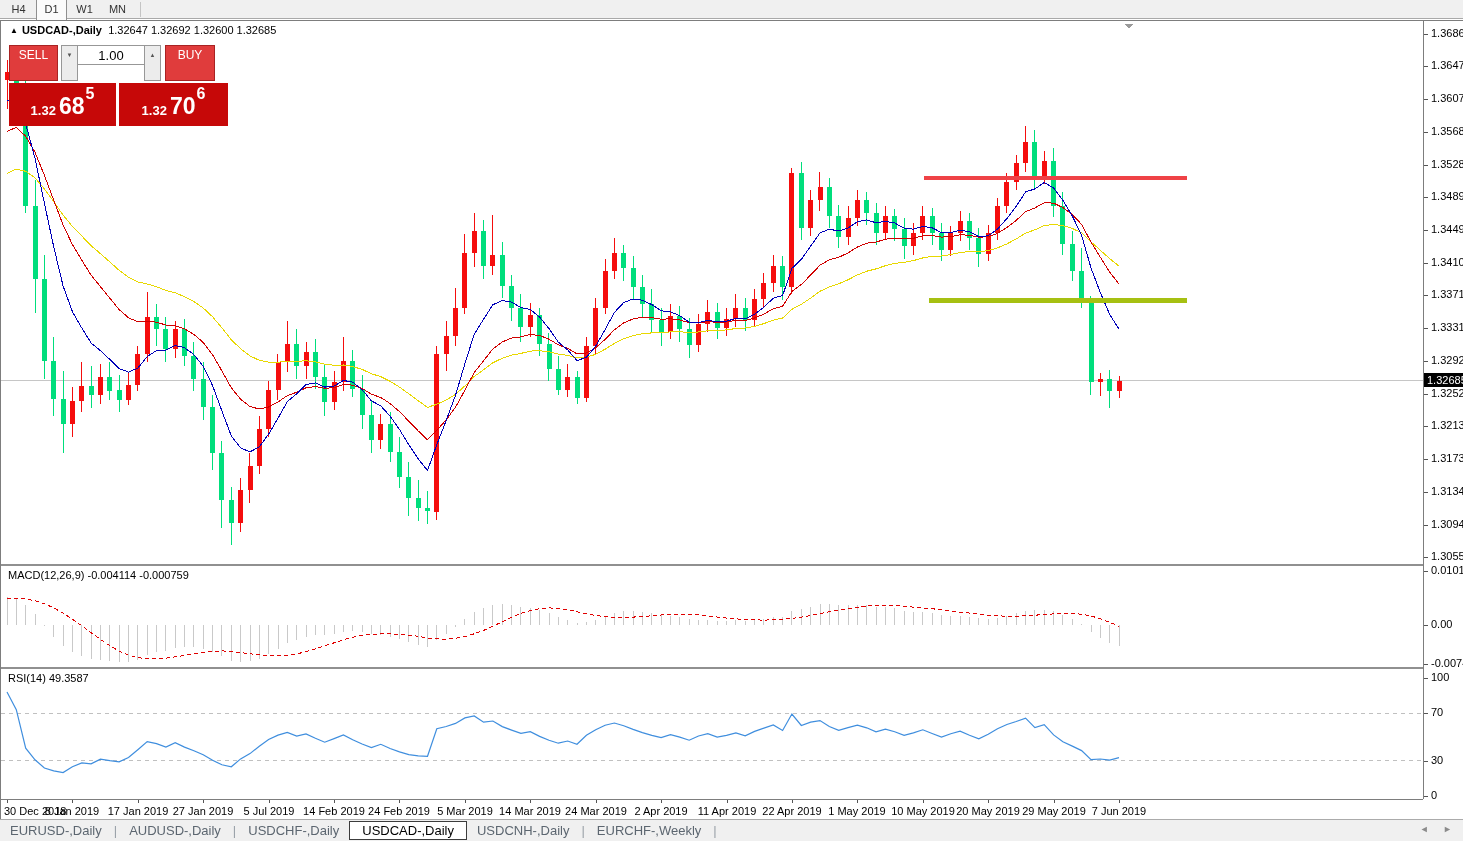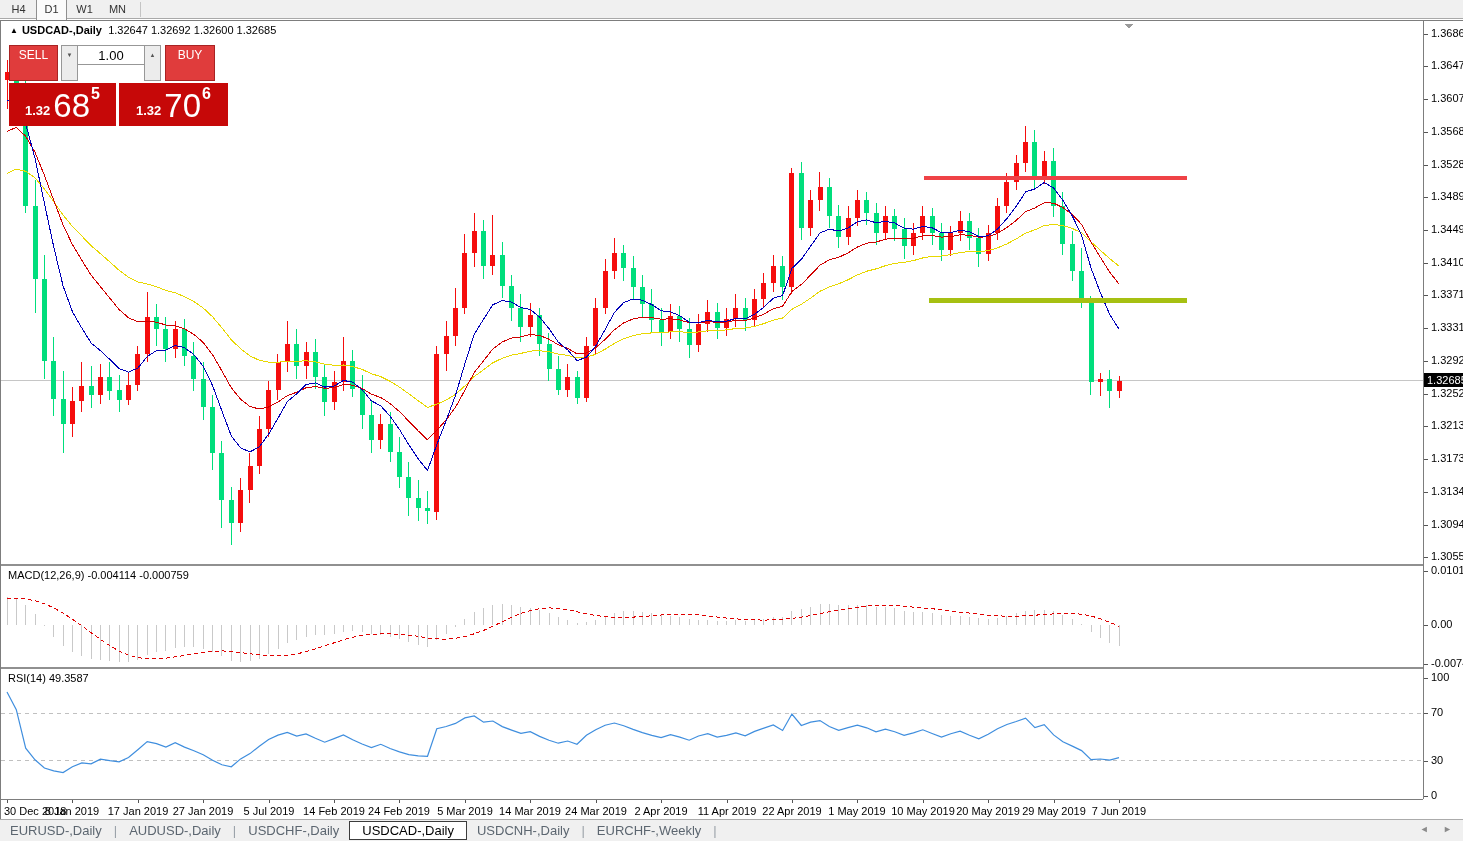--- a/index.html
+++ b/index.html
@@ -48,21 +48,21 @@
   .tw-sell{width:49px;} .tw-buy{width:50px;}
   .tw-spin{width:17px;background:#ececec;border:1px solid #979797;box-sizing:border-box;color:#555;
            font-size:6px;text-align:center;line-height:18px;}
   .vol-input{width:66px;height:20px;border:1px solid #979797;border-left:none;border-right:none;
              box-sizing:border-box;font-size:13px;text-align:center;padding:8px;outline:none;
              font-family:"Liberation Sans",sans-serif;}
   .tw-row2{display:flex;margin-top:2px;height:43px;}
   .tw-price{background:#c60808;color:#fff;display:flex;align-items:flex-end;justify-content:center;
             padding-bottom:3px;box-sizing:border-box;}
   .tw-price .sm{font-size:13px;font-weight:bold;margin:4px 3px 5px 0;}
-  .tw-price .bg{font-size:33px;font-weight:normal;line-height:34px;text-align:center;}
+  .tw-price .bg{font-size:23px;font-weight:bold;line-height:34px;text-align:center;}
   .tw-price .sp{font-size:16px;font-weight:bold;align-self:flex-start;margin-top:2px;margin-left:1px;}
   .tw-price.sell{width:107px;margin-right:3px;} .tw-price.buy{width:109px;}
   
   .tabbar{position:absolute;top:819px;left:0;width:1463px;height:22px;background:#f0f0f0;
           border-top:1px solid #ababab;display:flex;align-items:center;box-sizing:border-box;
           font-size:13px;color:#5c6670;}
   .tab{padding:1px 10px;cursor:default;white-space:nowrap;}
   .tab.active{background:#fff;border:1px solid #3c3c3c;color:#000;padding:1px 12px;}
   .tab-div{color:#9aa1a8;margin:0 2px;}
   .tab-arrows{position:absolute;right:5px;top:4px;font-size:9px;color:#8b8b8b;letter-spacing:6px;}

